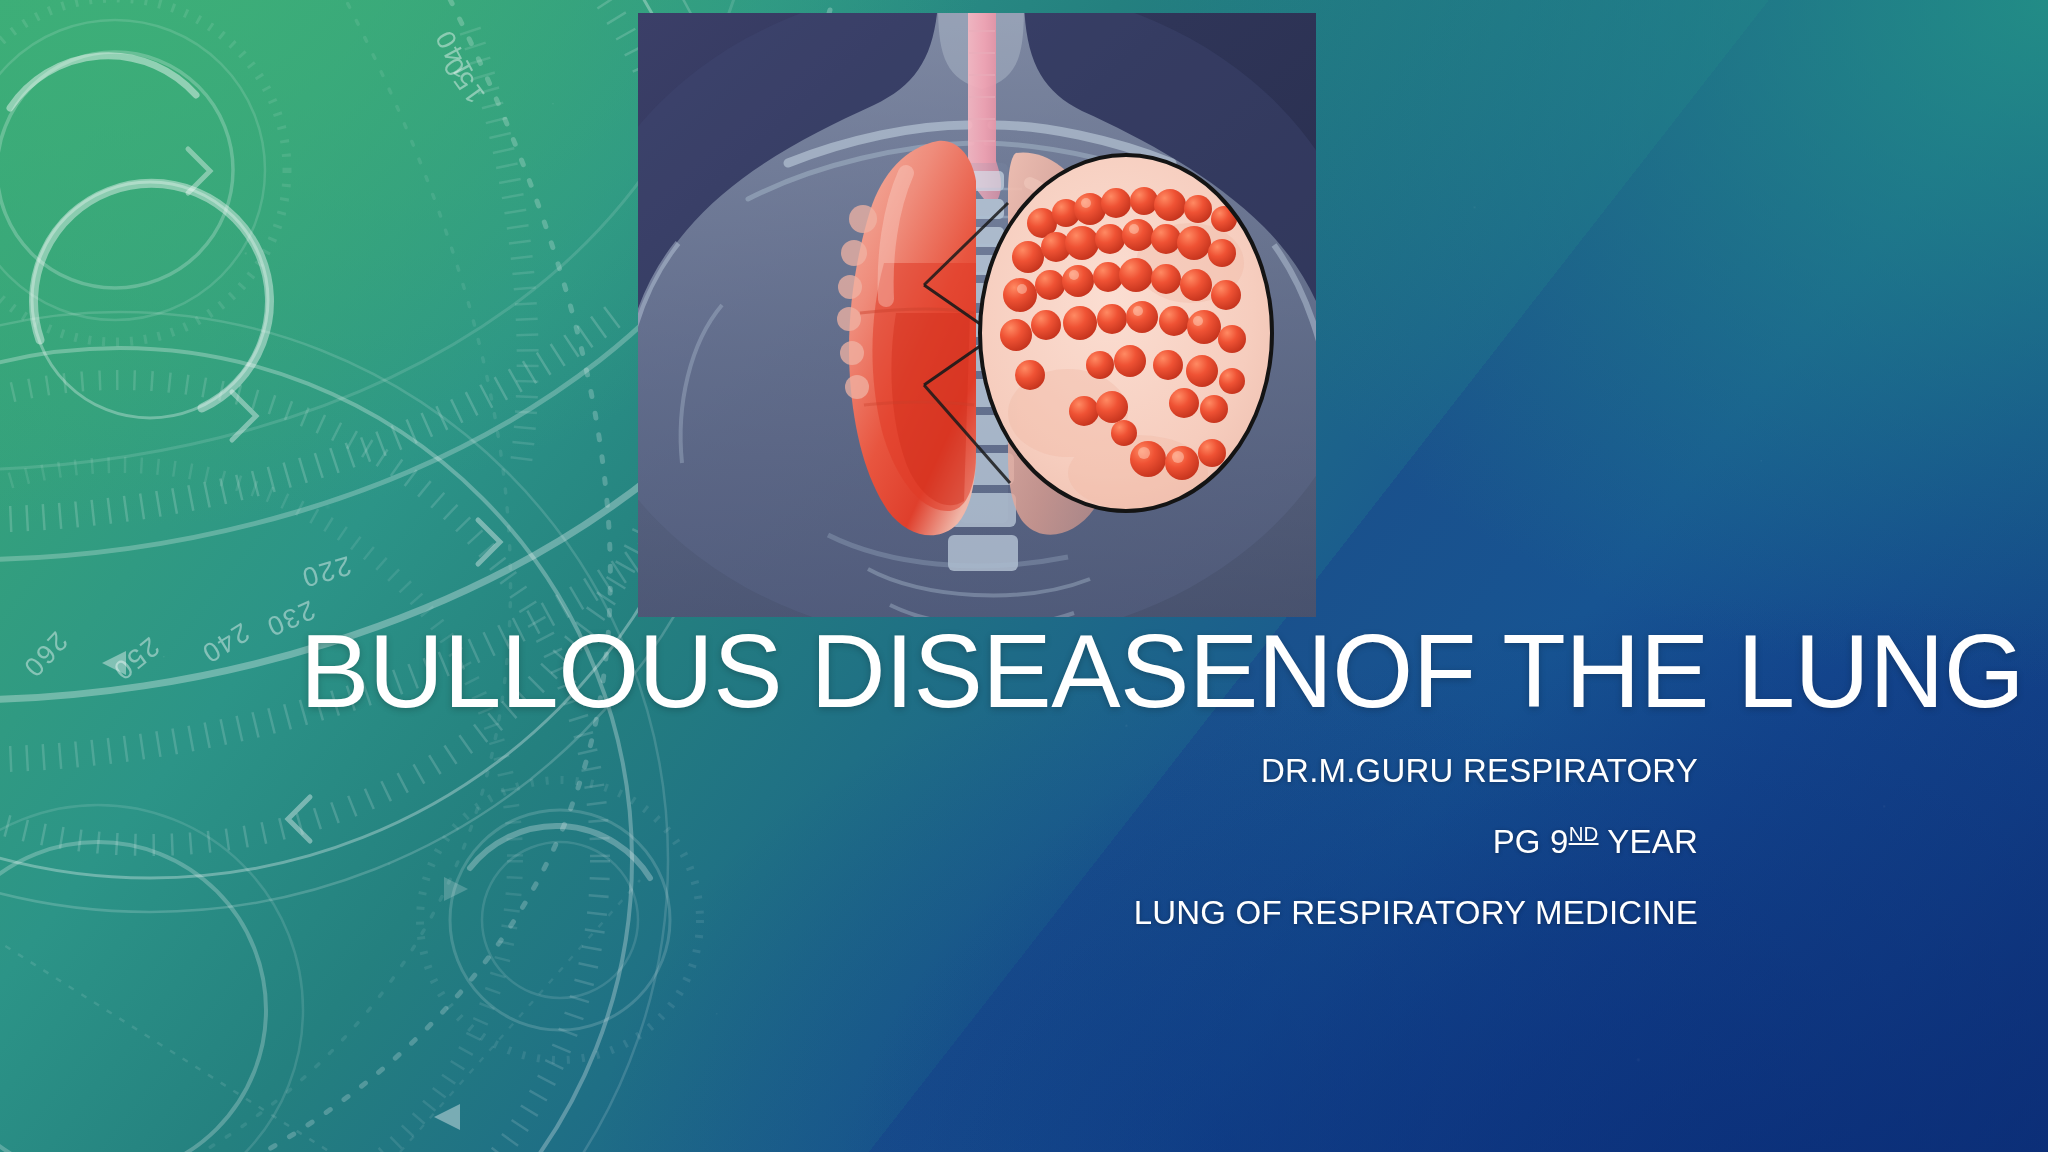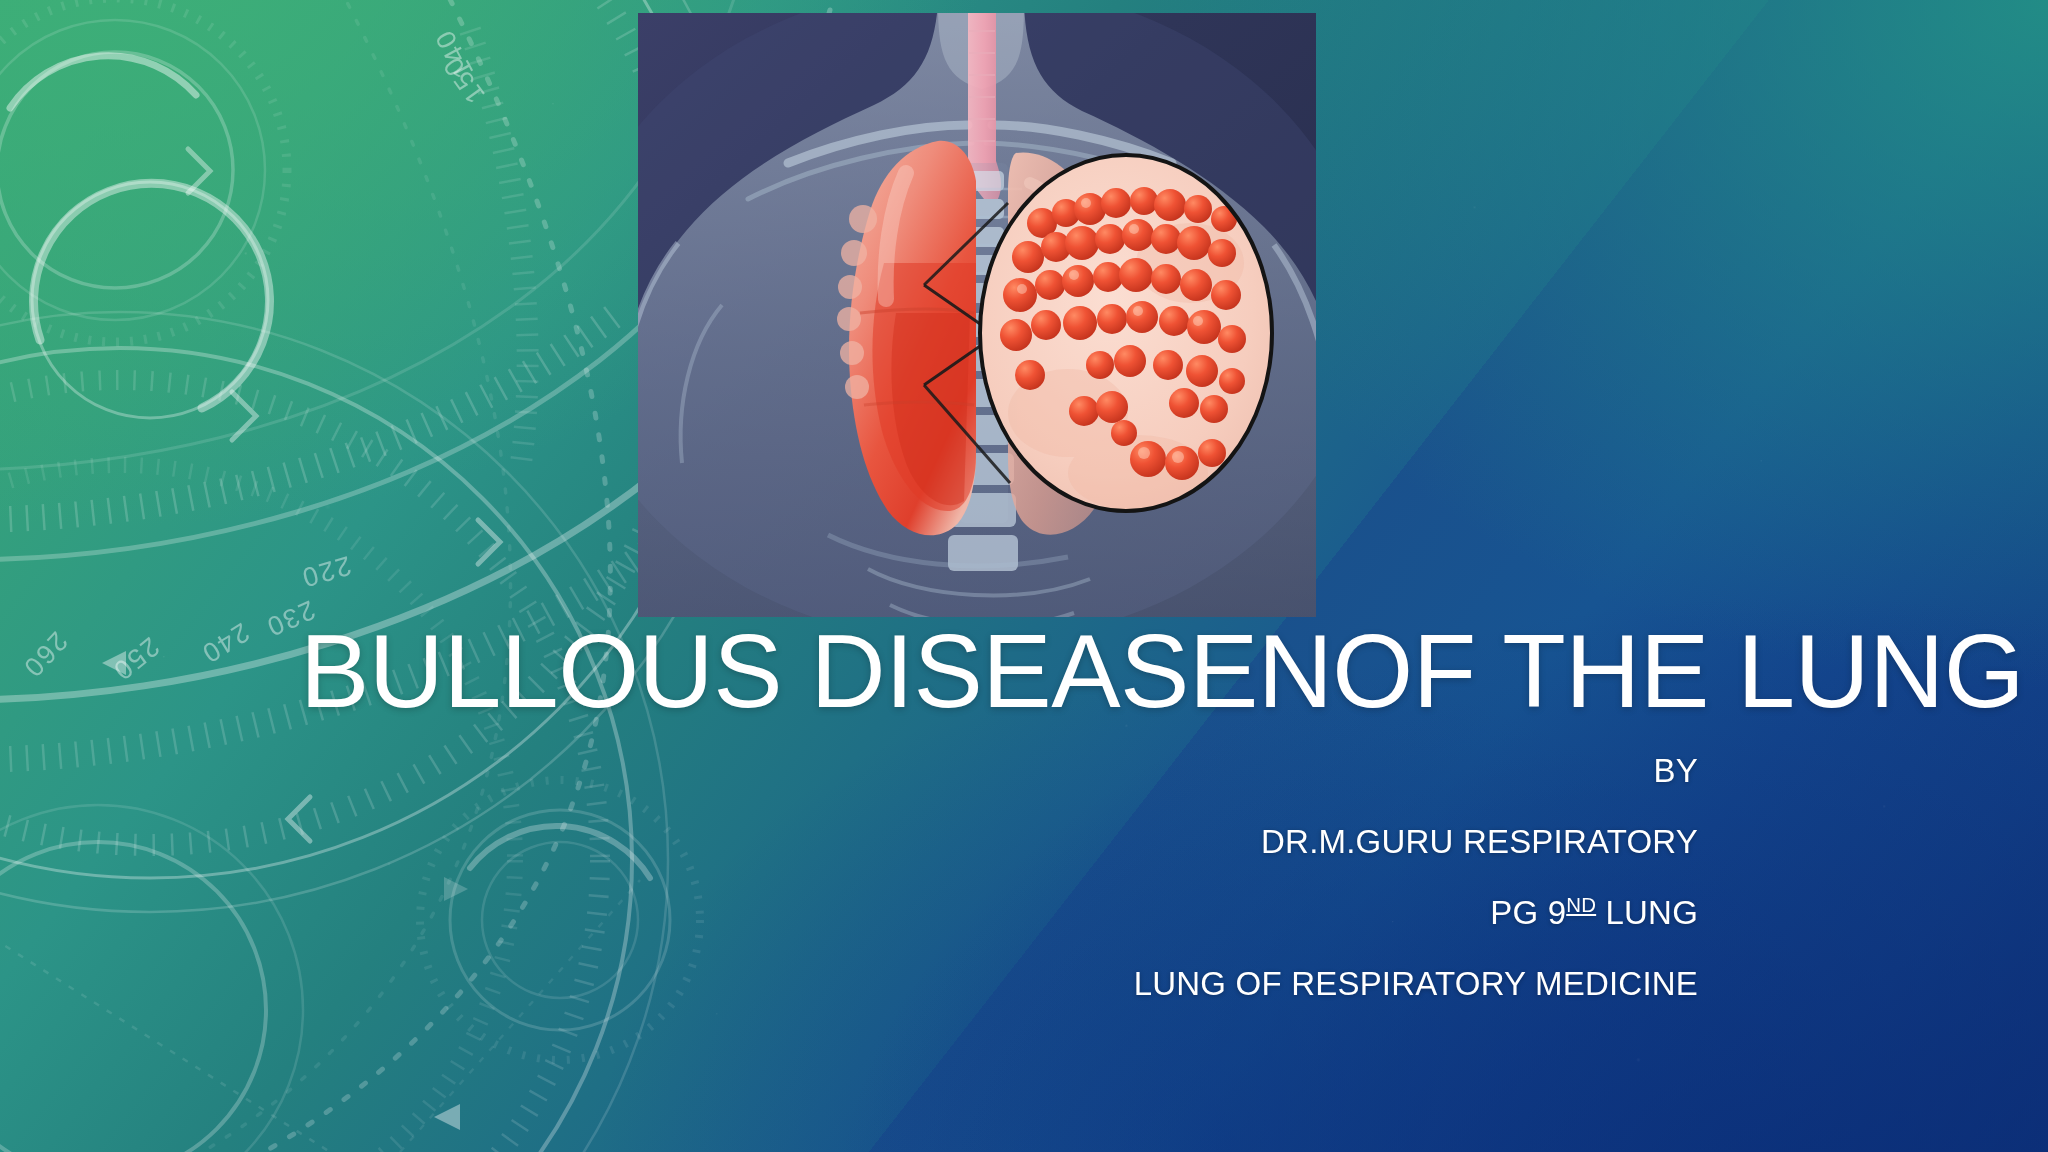--- a/index.html
+++ b/index.html
@@ -461,19 +461,18 @@
           </g>
         </g>
         <ellipse cx="488" cy="320" rx="146" ry="178" fill="none" stroke="#141414" stroke-width="4"></ellipse>
       </g>
     </svg>
   </div>
 
   <div class="title">BULLOUS DISEASENOF THE LUNG</div>
 
   <div class="subtitle-block">
-    <div class="sub-line">BY</div>
     <div class="sub-line">DR.M.GURU RESPIRATORY</div>
-    <div class="sub-line"><span>PG 9</span><span class="sup">ND</span><span> LUNG</span></div>
+    <div class="sub-line"><span>PG 9</span><span class="sup">ND</span><span> YEAR</span></div>
     <div class="sub-line">LUNG OF RESPIRATORY MEDICINE</div>
   </div>
 
 </div>
 
 </body></html>

